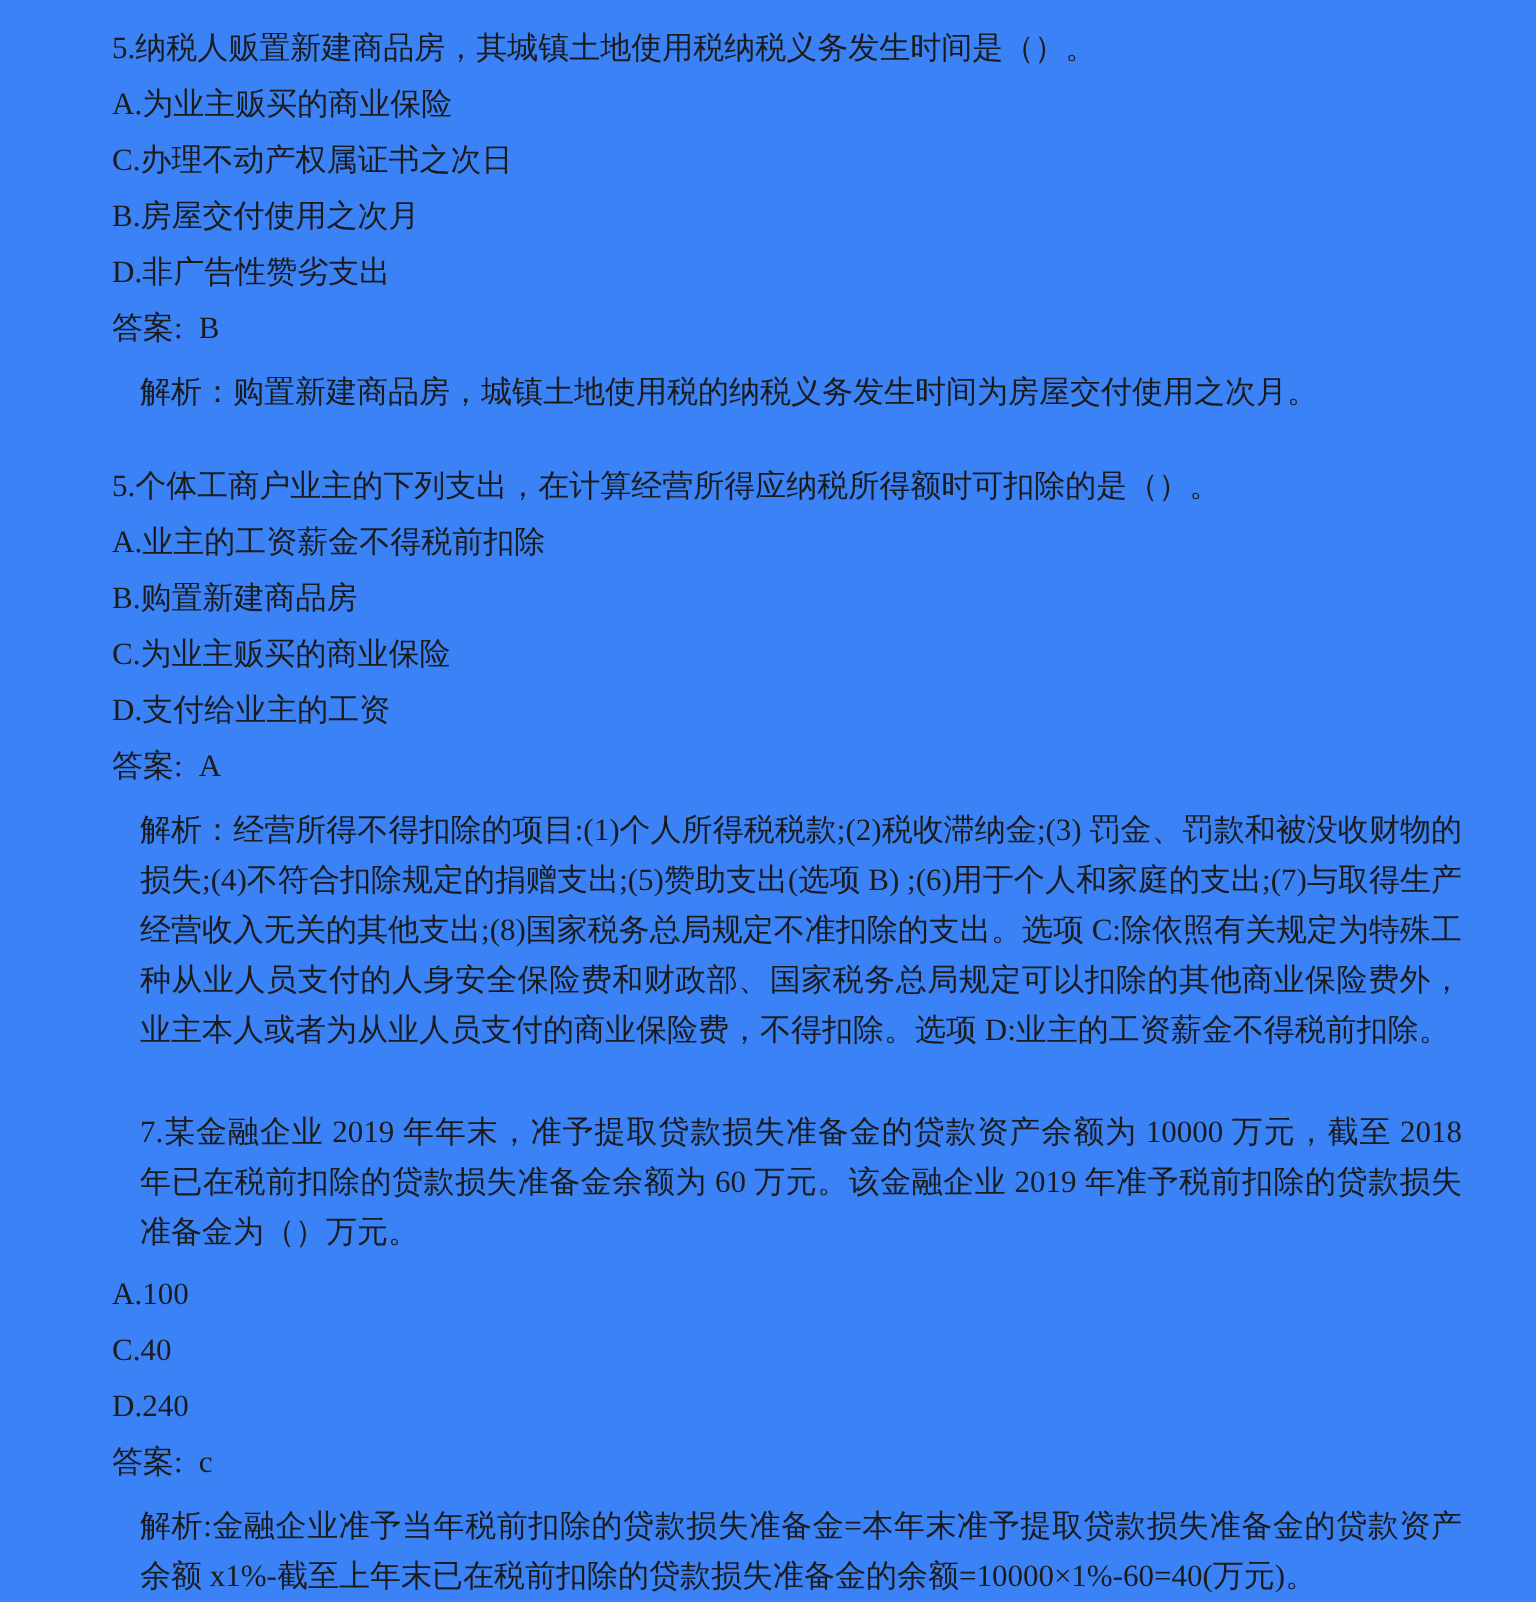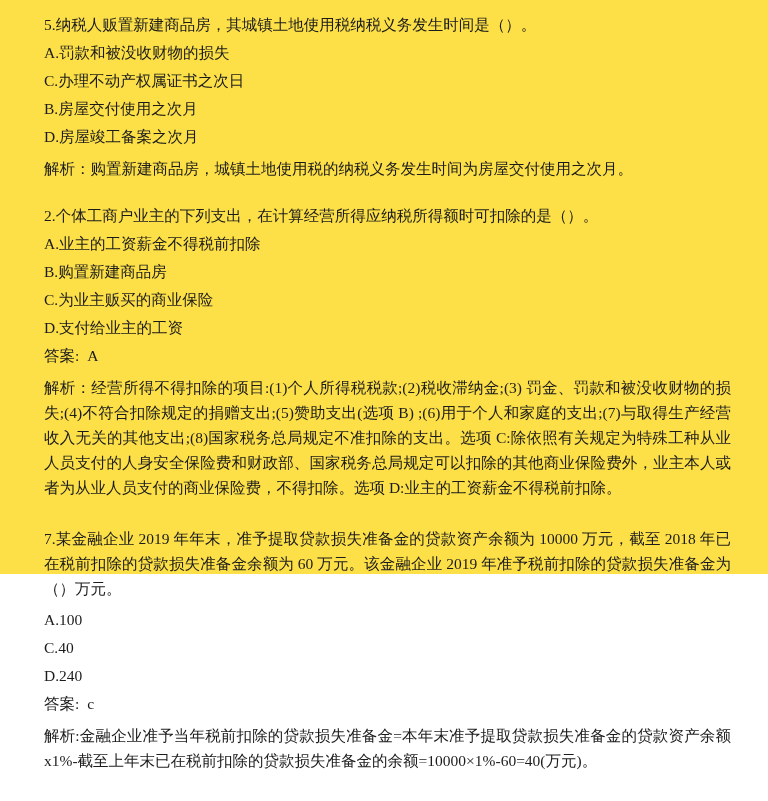--- a/index.html
+++ b/index.html
@@ -10,62 +10,63 @@
   body {
     width: 768px;
     height: 801px;
     overflow: hidden;
     font-family: "Liberation Serif", "DejaVu Serif", serif;
     color: #1b1b1b;
   }
   .page {
     box-sizing: border-box;
     width: 768px;
-    height: 574px;
-    padding: 16px 37px 10px 44px;
-    background: #fde047;
+    height: 801px;
+    padding: 16px 37px 10px 56px;
+    background: #3b82f6;
   }
   .question-block {
     margin: 0 0 26px 0;
   }
   .question-block:last-child {
     margin-bottom: 0;
   }
   .line {
     font-size: 15.5px;
     line-height: 18px;
     margin: 0 0 10px 0;
     white-space: normal;
   }
   .para {
     font-size: 15.5px;
     line-height: 25px;
-    margin: 0 0 10px 0;
+    margin: 0 0 10px 14px;
     text-align: justify;
   }
   .ans-value {
     margin-left: 8px;
   }
 </style>
 </head>
 <body>
 
 <div class="page">
 
   <section class="question-block">
     <p class="line">5.纳税人贩置新建商品房，其城镇土地使用税纳税义务发生时间是（）。</p>
-    <p class="line">A.罚款和被没收财物的损失</p>
+    <p class="line">A.为业主贩买的商业保险</p>
     <p class="line">C.办理不动产权属证书之次日</p>
     <p class="line">B.房屋交付使用之次月</p>
-    <p class="line">D.房屋竣工备案之次月</p>
+    <p class="line">D.非广告性赞劣支出</p>
+    <p class="line"><span>答案:</span><span class="ans-value">B</span></p>
     <p class="para"><span>解析：</span><span>购置新建商品房，城镇土地使用税的纳税义务发生时间为房屋交付使用之次月。</span></p>
   </section>
 
   <section class="question-block">
-    <p class="line">2.个体工商户业主的下列支出，在计算经营所得应纳税所得额时可扣除的是（）。</p>
+    <p class="line">5.个体工商户业主的下列支出，在计算经营所得应纳税所得额时可扣除的是（）。</p>
     <p class="line">A.业主的工资薪金不得税前扣除</p>
     <p class="line">B.购置新建商品房</p>
     <p class="line">C.为业主贩买的商业保险</p>
     <p class="line">D.支付给业主的工资</p>
     <p class="line"><span>答案:</span><span class="ans-value">A</span></p>
     <p class="para"><span>解析：</span><span>经营所得不得扣除的项目:(1)个人所得税税款;(2)税收滞纳金;(3) 罚金、罚款和被没收财物的损失;(4)不符合扣除规定的捐赠支出;(5)赞助支出(选项 B) ;(6)用于个人和家庭的支出;(7)与取得生产经营收入无关的其他支出;(8)国家税务总局规定不准扣除的支出。选项 C:除依照有关规定为特殊工种从业人员支付的人身安全保险费和财政部、国家税务总局规定可以扣除的其他商业保险费外，业主本人或者为从业人员支付的商业保险费，不得扣除。选项 D:业主的工资薪金不得税前扣除。</span></p>
   </section>
 
   <section class="question-block">
     <p class="para">7.某金融企业 2019 年年末，准予提取贷款损失准备金的贷款资产余额为 10000 万元，截至 2018 年已在税前扣除的贷款损失准备金余额为 60 万元。该金融企业 2019 年准予税前扣除的贷款损失准备金为（）万元。</p>

